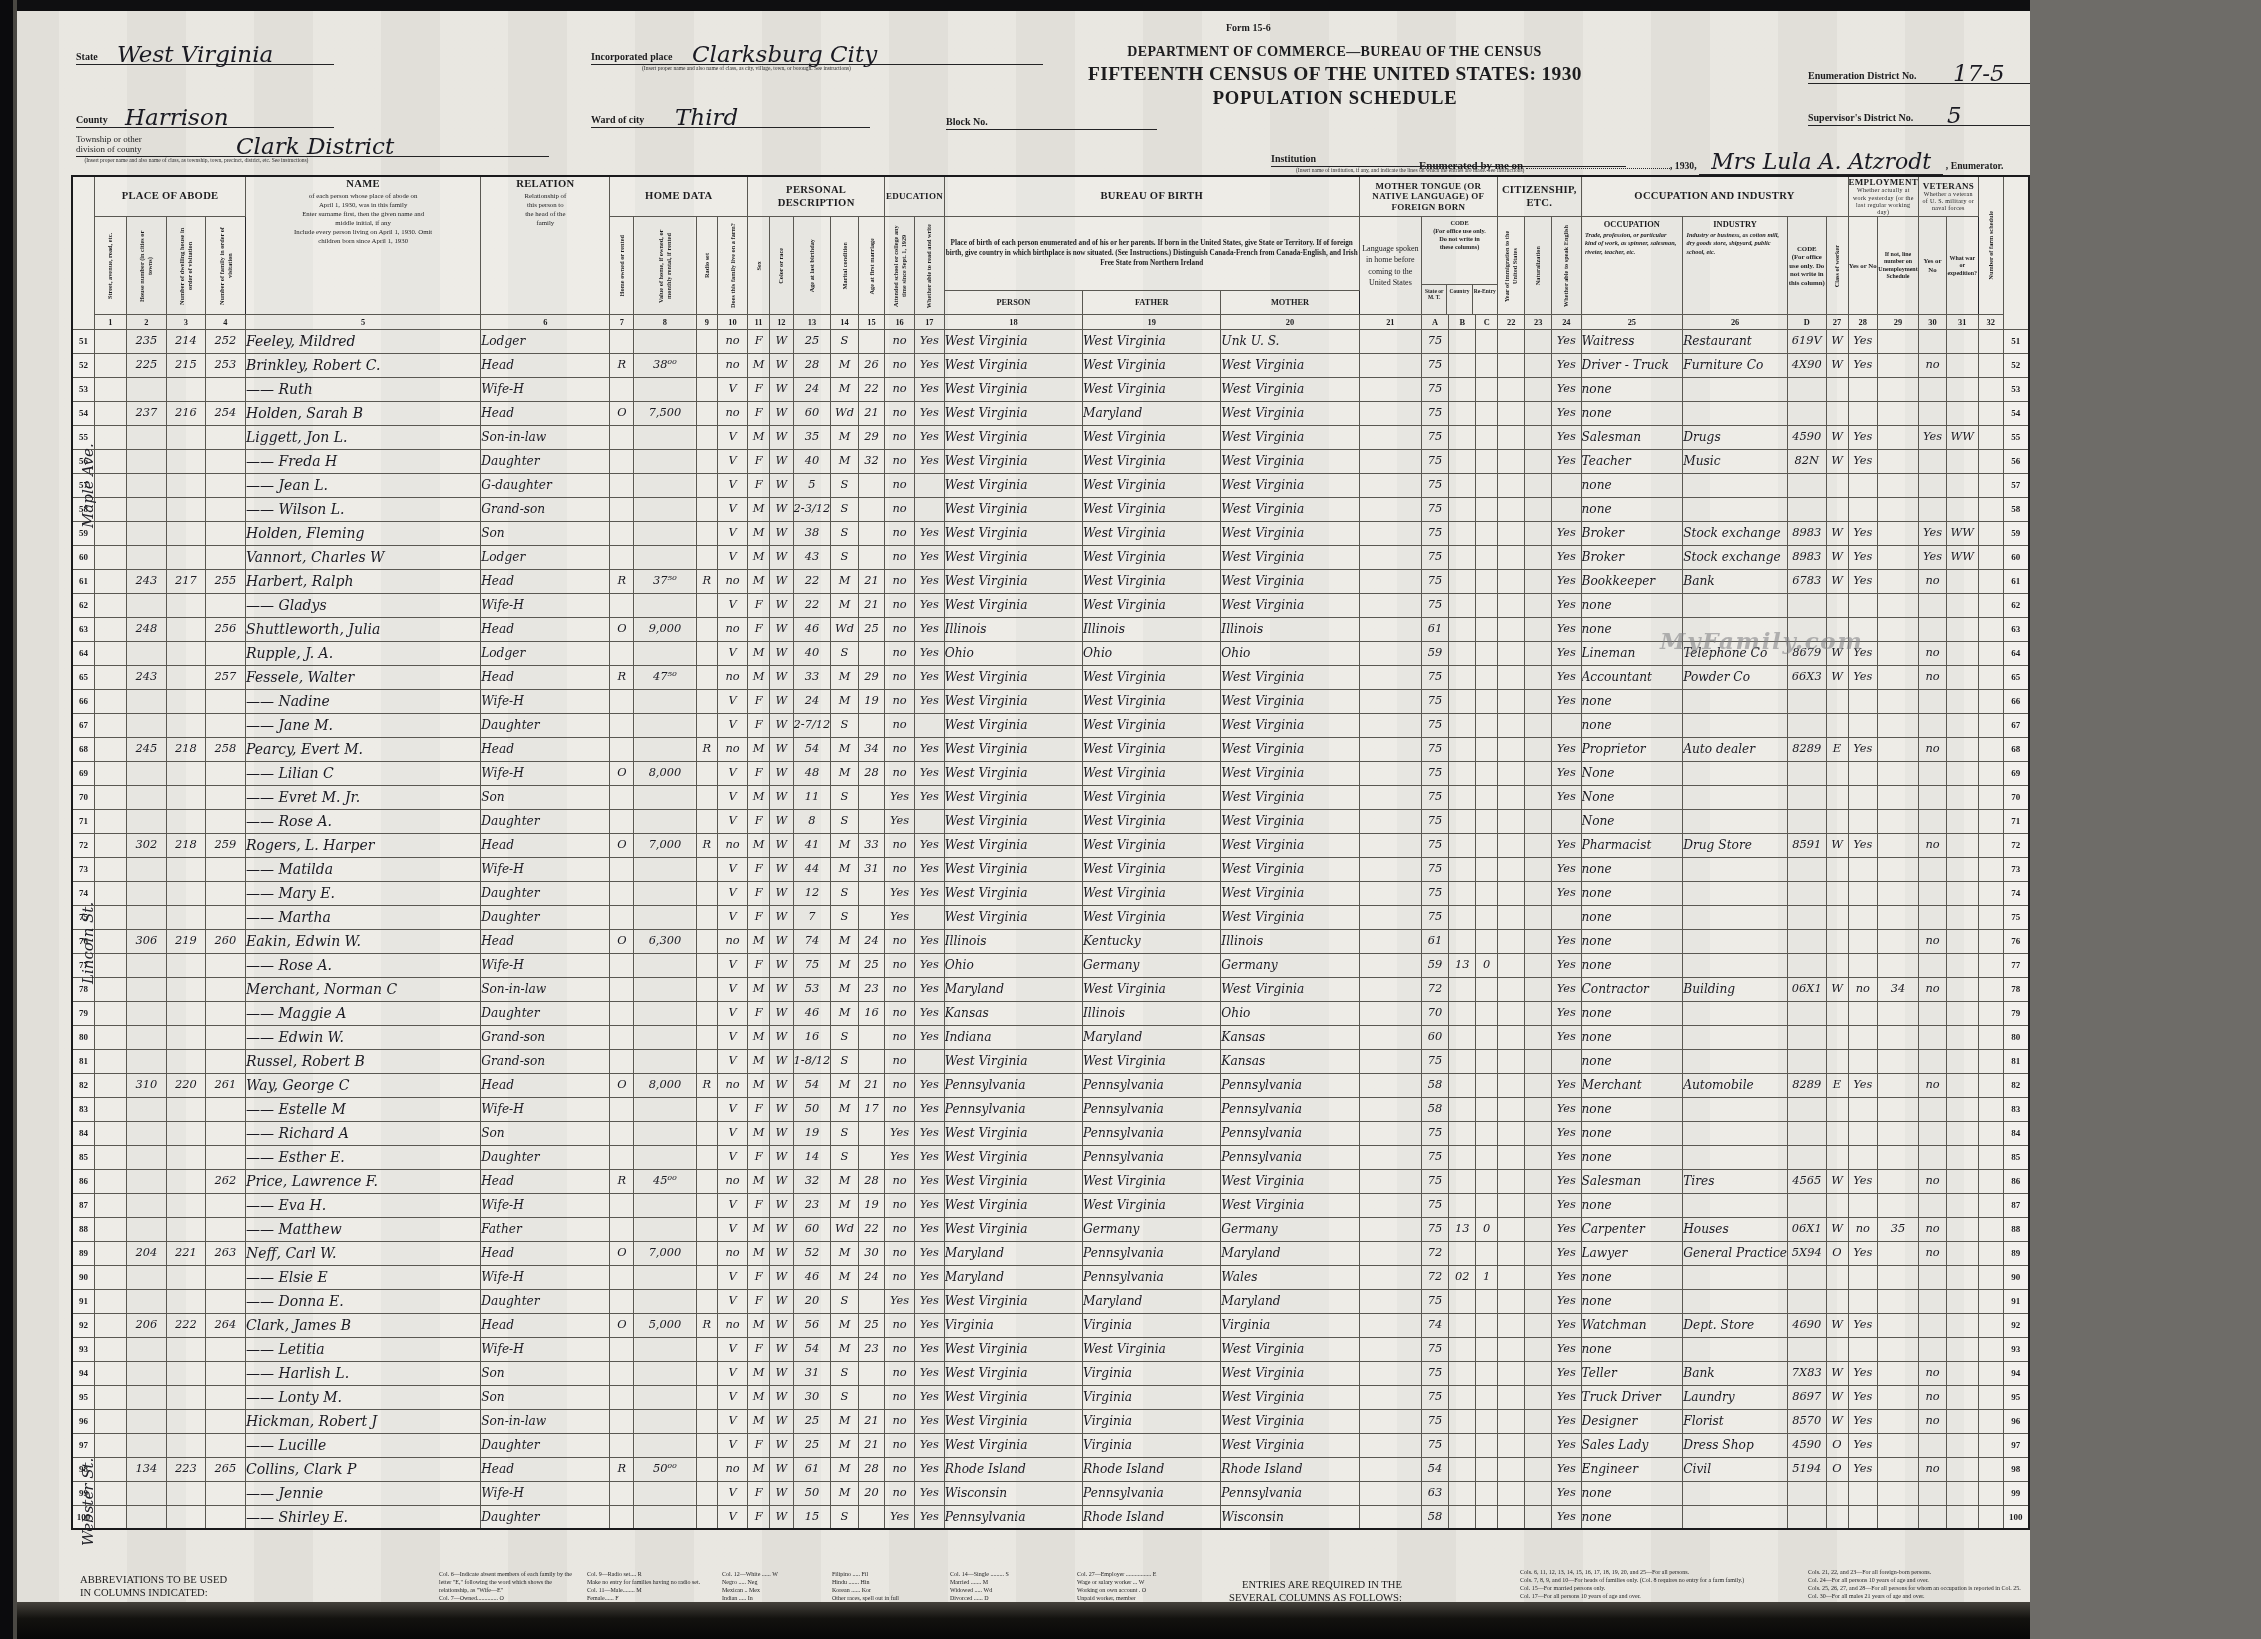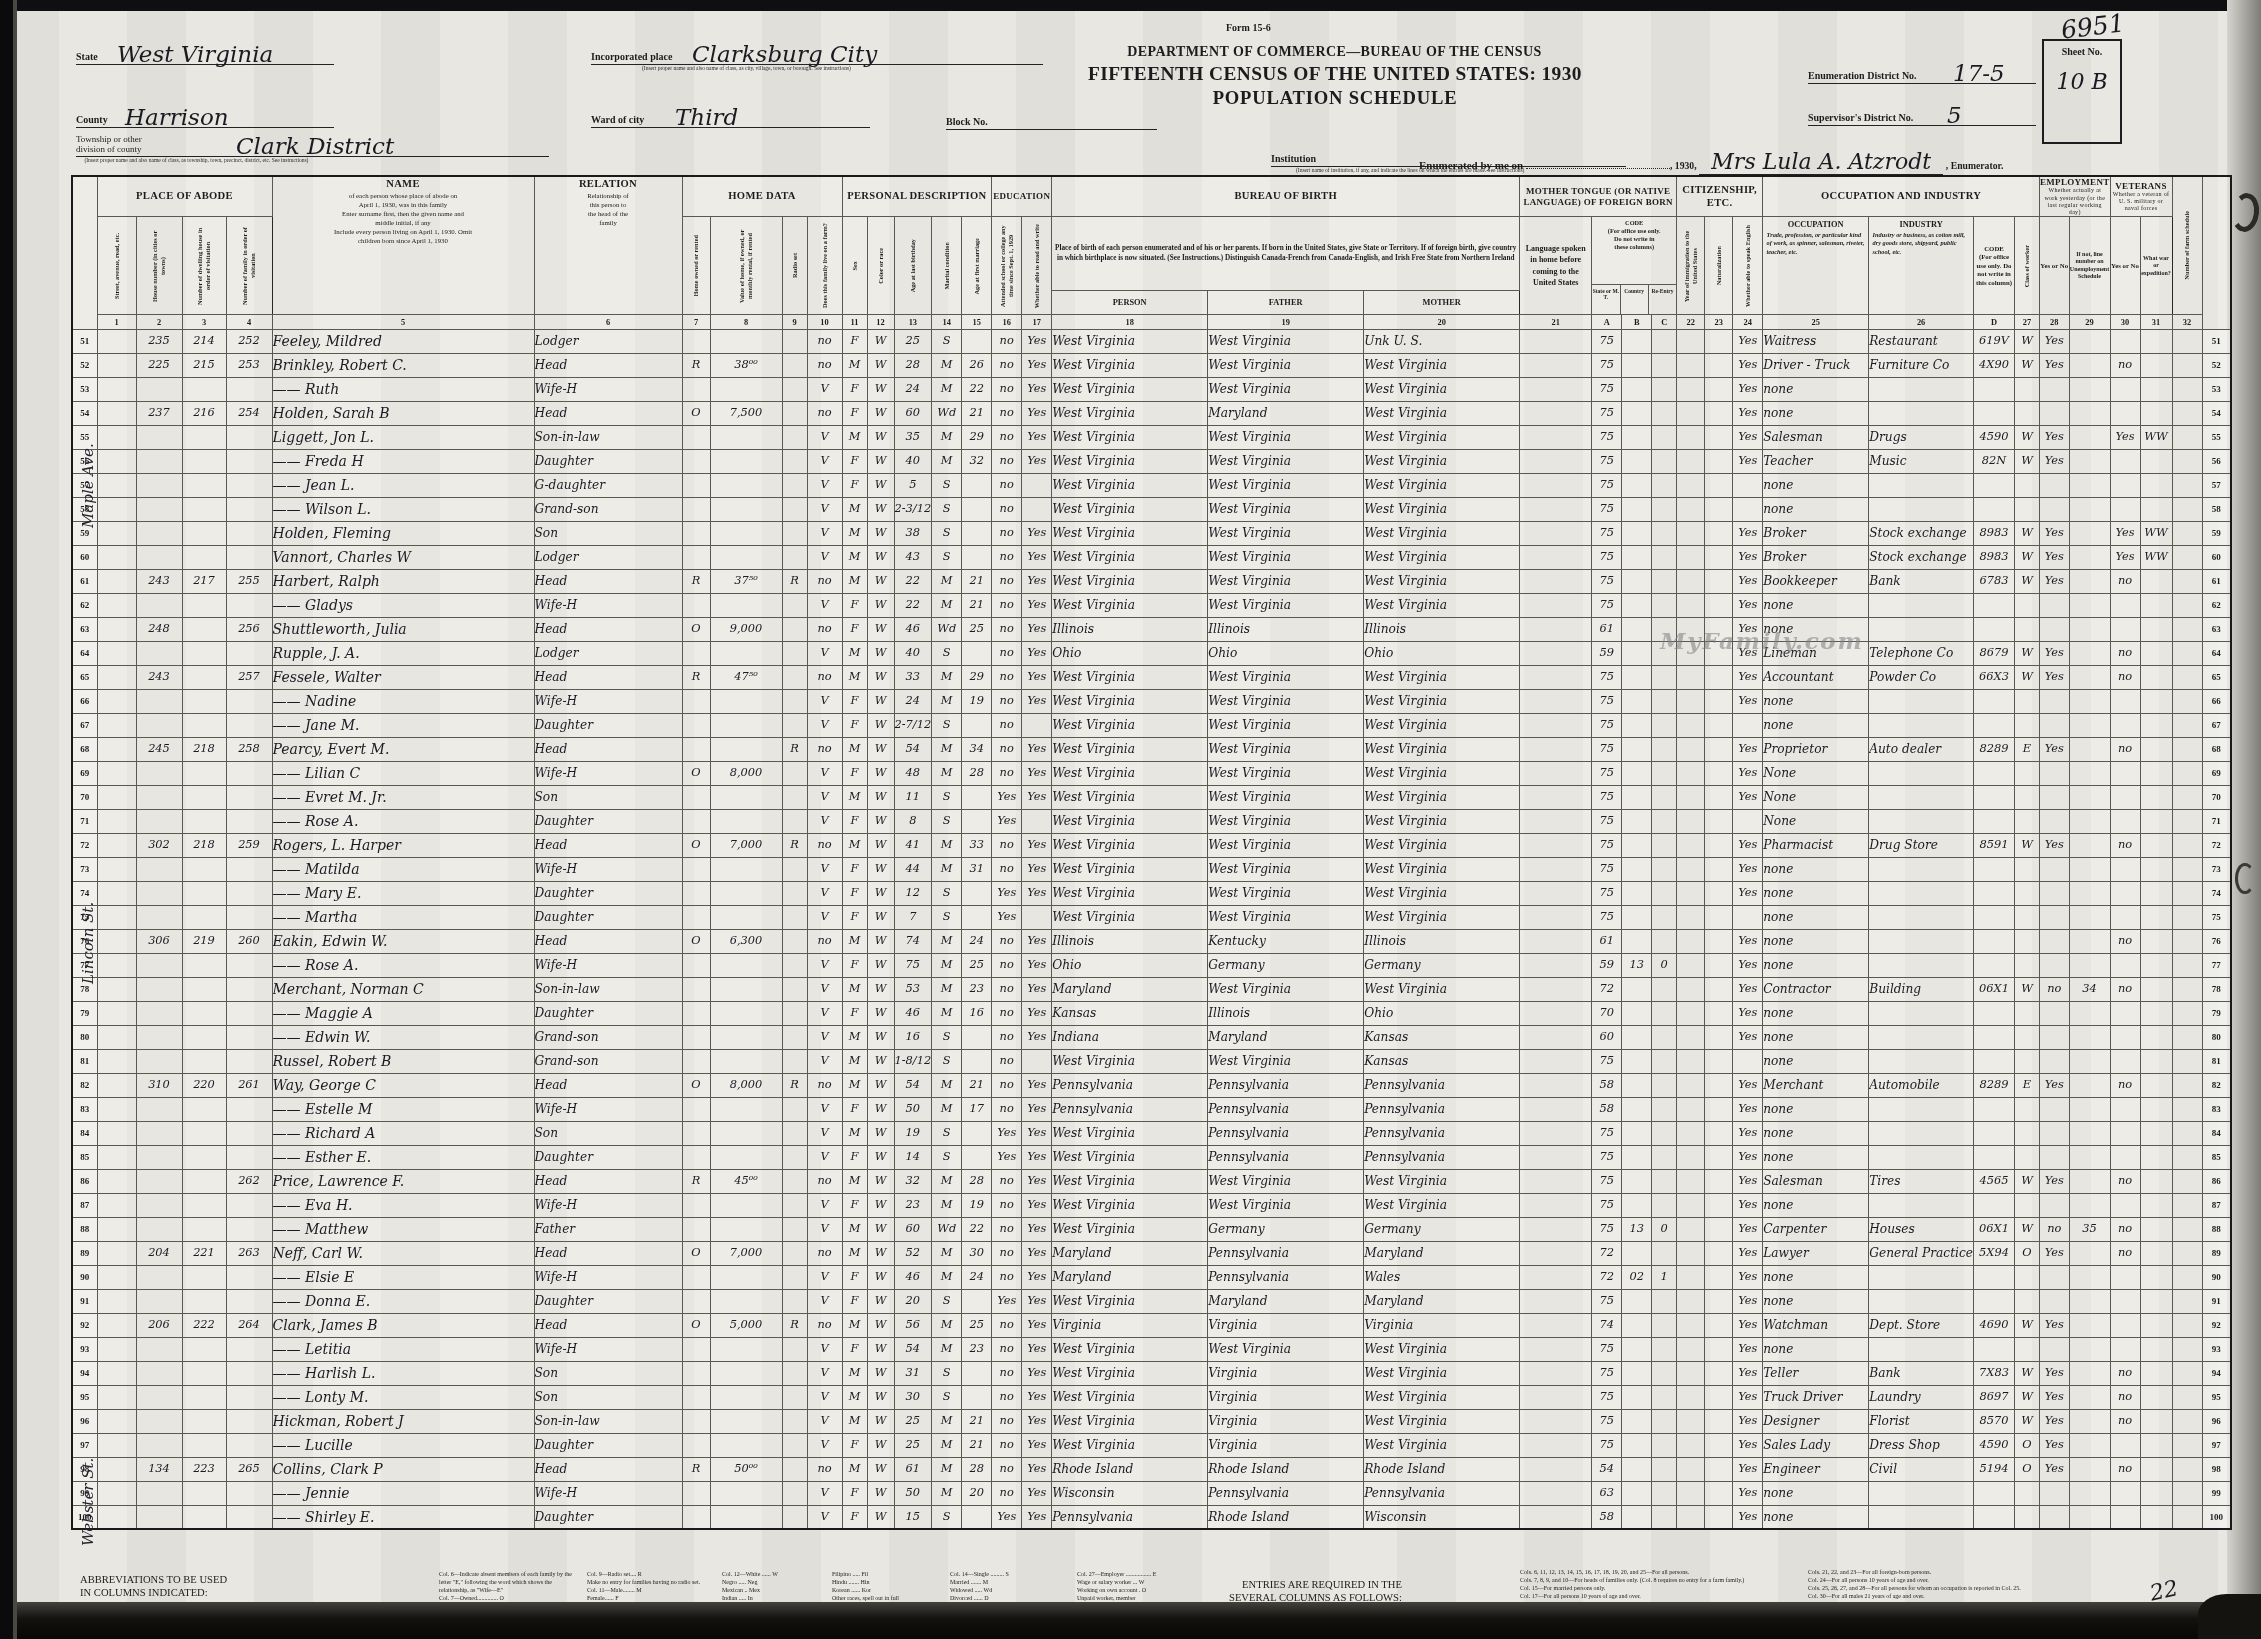--- a/index.html
+++ b/index.html
@@ -1,16 +1,16 @@
 <!DOCTYPE html>
 <html style="font-size:13.5px"><head>
 <meta charset="utf-8">
 <style>
   html,body{margin:0;padding:0;background:#6e6c68}
-  .page{position:relative;width:2261px;height:1640px;background:#e8e6e0;overflow:hidden;
+  .page{position:relative;width:2030px;height:1640px;background:#e8e6e0;overflow:hidden;
         font-family:"Liberation Serif",serif;color:#1c1c1e}
   .page::before{content:"";position:absolute;inset:0;pointer-events:none;
         background:repeating-linear-gradient(90deg,rgba(0,0,0,.03) 0 59px,rgba(255,255,255,.04) 59px 127px)}
   
   .scan-top{position:absolute;left:0;top:0;width:2261px;height:11px;background:#0f0f11}
   .scan-left{position:absolute;left:0;top:0;width:20px;height:1640px;
         background:linear-gradient(90deg,#0b0b0d 0 12.7px,#4a4843 12.7px 17px,rgba(0,0,0,0) 17px)}
   .scan-bottom{position:absolute;left:0;top:1602px;width:2261px;height:37px;
         background:linear-gradient(180deg,#45423c,#13120f 45%,#070707)}
   .scan-right{position:absolute;left:2227px;top:0;width:35px;height:1640px;
@@ -49,21 +49,21 @@
   #census-table th,#census-table td{border:0.8px solid #5a5852;padding:0;vertical-align:middle;overflow:hidden}
   #census-table .gb{border-left:1.7px solid #28282c}
   tr.r1{height:30px} tr.r2{height:74px} tr.r3{height:24px} tr.r4{height:14.4px} tr.dr{height:24px}
   .gt{font-weight:bold;font-size:10.6px;text-align:center;letter-spacing:0.3px;line-height:1.15;padding:0.8px 1.7px}
   .gt.sm{font-size:9px}
   .desc{font-size:6.8px;font-weight:normal;line-height:1.3;padding:1.7px 5px;white-space:pre-line;text-align:center}
   .desc7{font-size:6px;font-weight:normal;line-height:1.2;padding:0 1.7px;white-space:pre-line}
   .vt{writing-mode:vertical-rl;transform:rotate(180deg);font-size:6.3px;font-weight:bold;line-height:1.25;
       max-height:90px;margin:2.5px auto;text-align:center;overflow:hidden}
   .bdesc{font-size:7.2px;font-weight:bold;line-height:1.35;padding:1.7px 8.4px;text-align:center;vertical-align:top}
-  .langcell{font-size:8px;font-weight:bold;padding:1.7px;line-height:1.45;}
+  .langcell{font-size:8px;font-weight:normal;padding:1.7px;line-height:1.45;}
   .codecell{vertical-align:top}
   .cnote{font-size:6.3px;line-height:1.3;white-space:pre-line;text-align:center;height:64px;padding:1.7px 0.8px}
   .abc{display:flex;border-top:0.8px solid #5a5852;height:29px}
   .abc span{flex:1;border-left:0.8px solid #5a5852;font-size:5.5px;line-height:1.15;padding-top:2.5px;text-align:center;font-weight:bold}
   .abc span:first-child{border-left:none}
   .occdesc .t{font-size:8.4px;font-weight:bold;text-align:center;margin:3.4px 0 1.7px}
   .occdesc .d{font-size:6.3px;font-style:italic;line-height:1.3;padding:0 3.4px;text-align:left}
   .yn{font-size:6.8px;font-weight:bold;text-align:center;padding:0.8px;line-height:1.25}
   .yn.small{font-size:6px;font-weight:bold}
   .pfm{font-size:8.4px;font-weight:bold;text-align:center}

